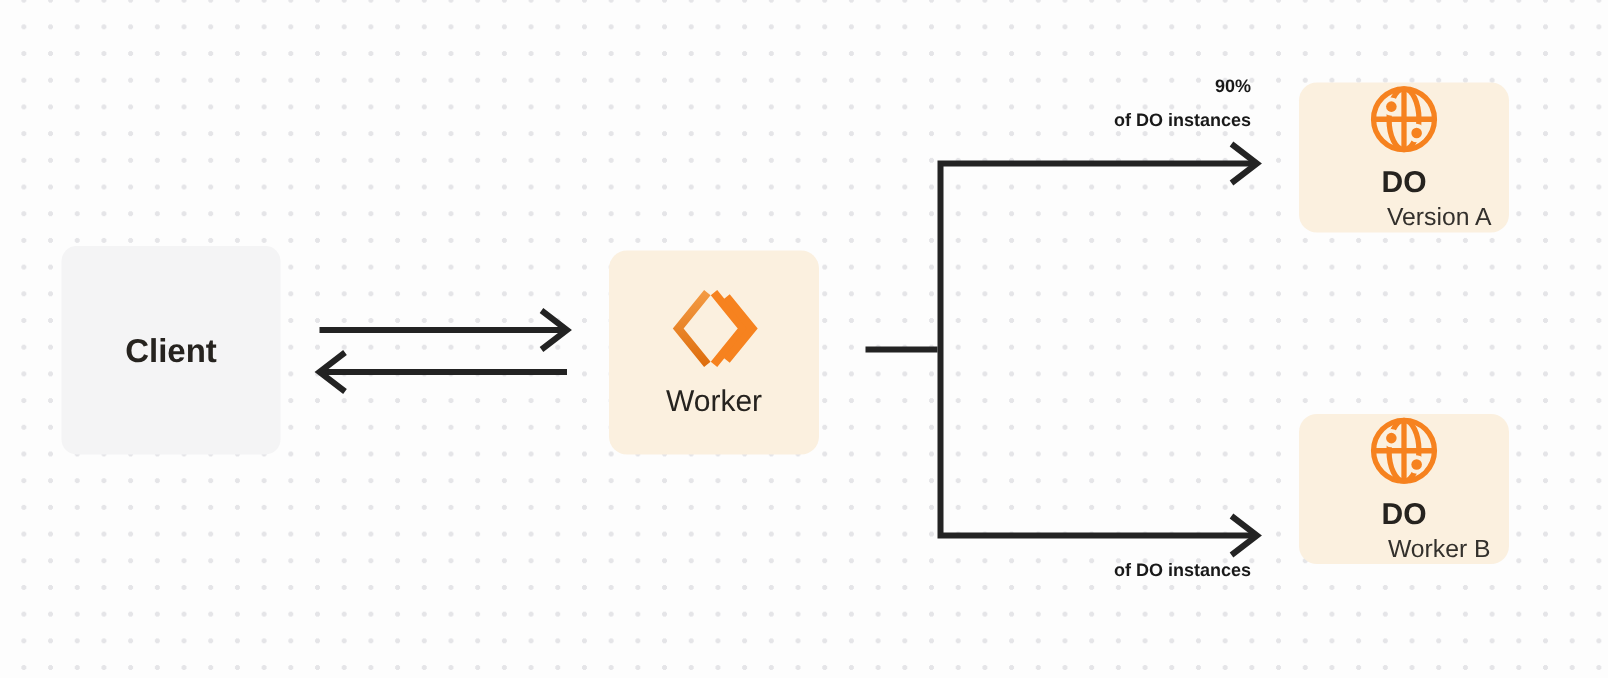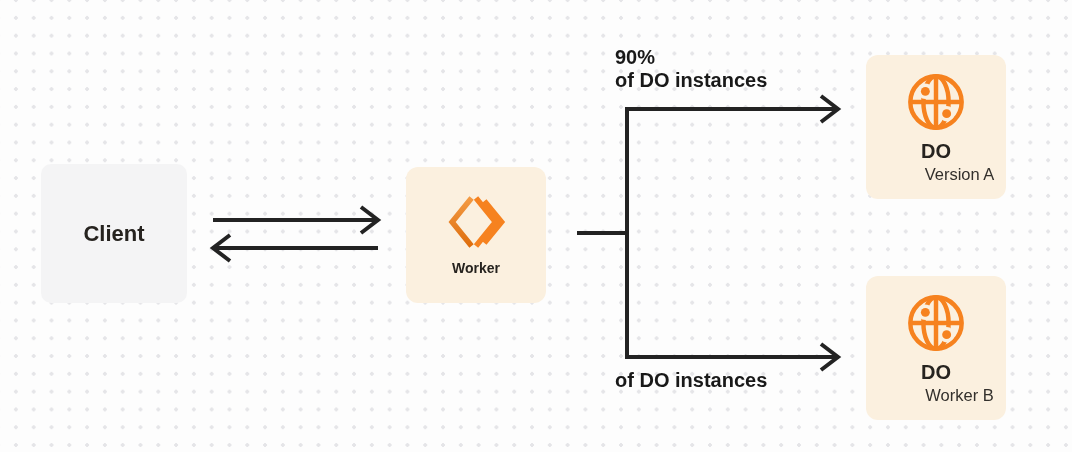--- a/index.html
+++ b/index.html
@@ -55,28 +55,28 @@
   }
 
   .worker-box {
     left: 406px; top: 167px;
     width: 140px; height: 136px;
     background: var(--box_cream);
     border-radius: 12px;
   }
   .worker-logo { width: 60px; height: 56px; margin-bottom: 10px; }
   .worker-label {
-    font-size: 14px;
-    font-weight: 700;
+    font-size: 20px;
+    font-weight: 400;
     color: var(--text_primary);
   }
 
   .do-box {
     left: 866px;
-    width: 140px; height: 144px;
+    width: 140px; height: 100px;
     background: var(--box_cream);
     border-radius: 12px;
   }
   .do-box-a { top: 55px; }
   .do-box-b { top: 276px; }
   .globe-icon { width: 62px; height: 62px; margin-bottom: 7px; }
   .do-title {
     font-size: 20px;
     font-weight: 700;
     color: var(--text_primary);
@@ -85,25 +85,25 @@
   .do-version {
     font-size: 16.5px;
     font-weight: 400;
     color: var(--text_secondary);
     margin-top: 3px;
     margin-left: 47px;
   }
 
   .edge-label {
     position: absolute;
-    left: 615px;
+    left: 634px;
     width: 200px;
     z-index: 2;
-    text-align: left;
-    font-size: 20px;
+    text-align: right;
+    font-size: 12px;
     font-weight: 700;
     color: #191919;
     line-height: 23px;
   }
   .edge-label-top { top: 46px; }
   .edge-label-bottom { top: 369px; }
 </style>
 </head>
 <body>
 

